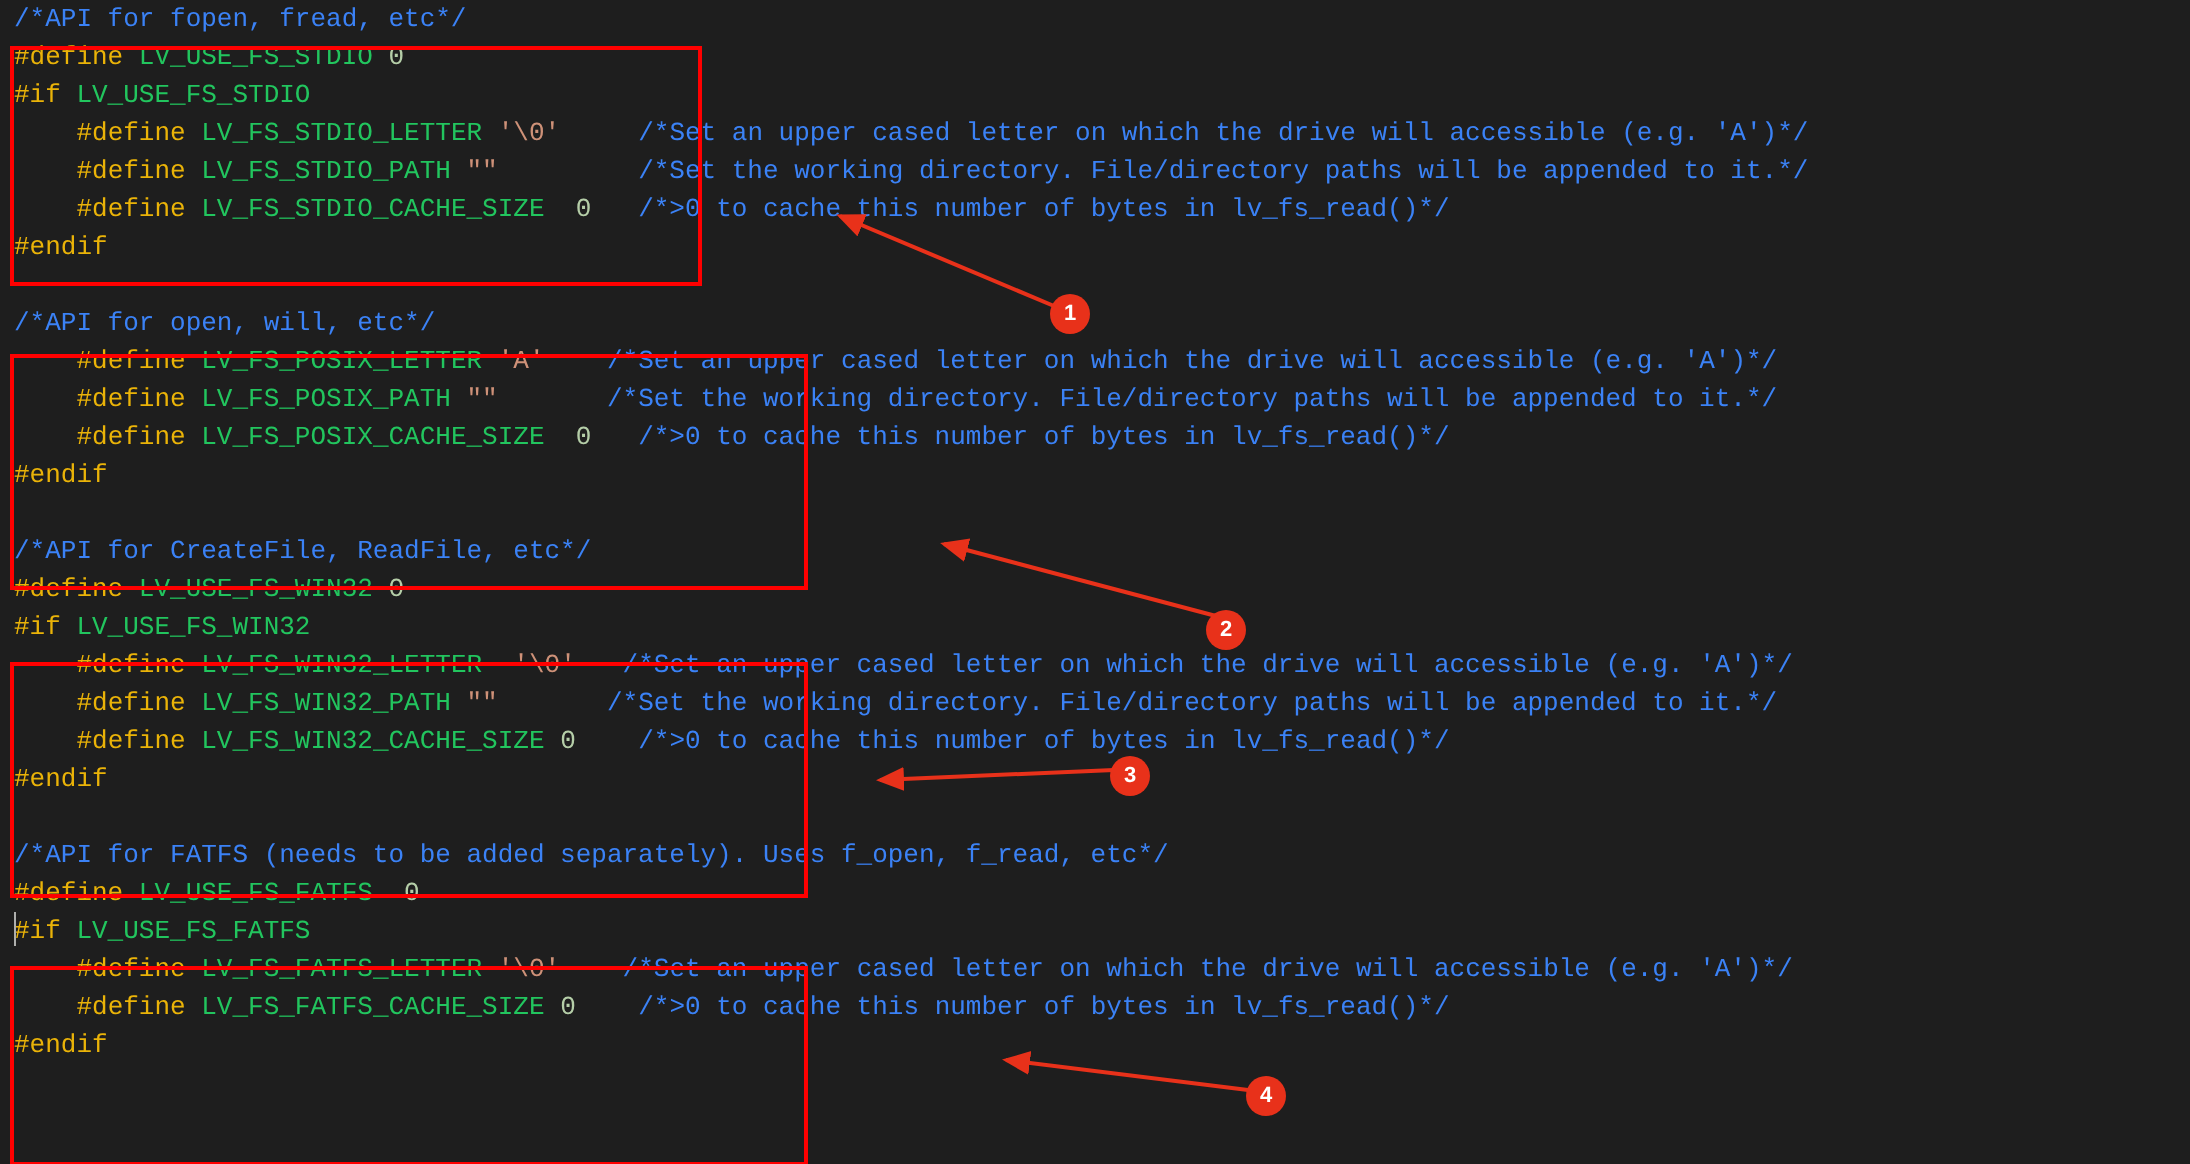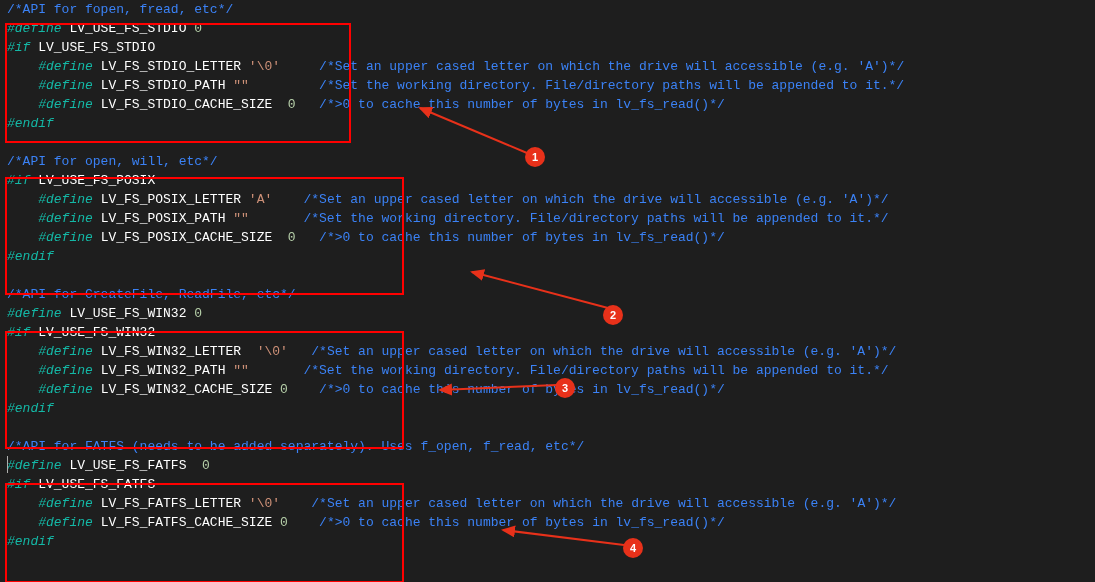--- a/index.html
+++ b/index.html
@@ -17,22 +17,22 @@
       height: 582px;
       overflow: hidden;
       position: relative;
       padding-left: 7px;
     }
     .line {
       white-space: pre;
       height: 19px;
     }
     .comment { color: #3b82f6; }
-    .define-kw { color: #14b8a6; font-style: italic; }
-    .macro { color: #ffffff; }
+    .define-kw { color: #eab308; }
+    .macro { color: #22c55e; }
     .value-num { color: #B5CEA8; }
     .value-char { color: #CE9178; }
     .value-str { color: #CE9178; }
     
     .red-box {
       position: absolute;
       border: 2px solid #ff0000;
       pointer-events: none;
     }
     .box1 { left: 5px; top: 23px; width: 346px; height: 120px; }
@@ -85,21 +85,20 @@
 <div class="line"><span class="comment">/*API for fopen, fread, etc*/</span></div>
 <div class="line"><span class="define-kw">#define</span><span class="macro"> LV_USE_FS_STDIO</span><span class="value-num"> 0</span></div>
 <div class="line"><span class="define-kw">#if</span><span class="macro"> LV_USE_FS_STDIO</span></div>
 <div class="line"><span>    </span><span class="define-kw">#define</span><span class="macro"> LV_FS_STDIO_LETTER</span><span class="value-char"> '\0'</span><span>     </span><span class="comment">/*Set an upper cased letter on which the drive will accessible (e.g. 'A')*/</span></div>
 <div class="line"><span>    </span><span class="define-kw">#define</span><span class="macro"> LV_FS_STDIO_PATH</span><span class="value-str"> ""</span><span>         </span><span class="comment">/*Set the working directory. File/directory paths will be appended to it.*/</span></div>
 <div class="line"><span>    </span><span class="define-kw">#define</span><span class="macro"> LV_FS_STDIO_CACHE_SIZE</span><span class="value-num">  0</span><span>   </span><span class="comment">/*&gt;0 to cache this number of bytes in lv_fs_read()*/</span></div>
 <div class="line"><span class="define-kw">#endif</span></div>
 <div class="line"></div>
 
 <div class="line"><span class="comment">/*API for open, will, etc*/</span></div>
-<div class="line"><span class="define-kw">#if</span><span class="macro"> LV_USE_FS_POSIX</span></div>
 <div class="line"><span>    </span><span class="define-kw">#define</span><span class="macro"> LV_FS_POSIX_LETTER</span><span class="value-char"> 'A'</span><span>    </span><span class="comment">/*Set an upper cased letter on which the drive will accessible (e.g. 'A')*/</span></div>
 <div class="line"><span>    </span><span class="define-kw">#define</span><span class="macro"> LV_FS_POSIX_PATH</span><span class="value-str"> ""</span><span>       </span><span class="comment">/*Set the working directory. File/directory paths will be appended to it.*/</span></div>
 <div class="line"><span>    </span><span class="define-kw">#define</span><span class="macro"> LV_FS_POSIX_CACHE_SIZE</span><span class="value-num">  0</span><span>   </span><span class="comment">/*&gt;0 to cache this number of bytes in lv_fs_read()*/</span></div>
 <div class="line"><span class="define-kw">#endif</span></div>
 <div class="line"></div>
 
 <div class="line"><span class="comment">/*API for CreateFile, ReadFile, etc*/</span></div>
 <div class="line"><span class="define-kw">#define</span><span class="macro"> LV_USE_FS_WIN32</span><span class="value-num"> 0</span></div>
 <div class="line"><span class="define-kw">#if</span><span class="macro"> LV_USE_FS_WIN32</span></div>
 <div class="line"><span>    </span><span class="define-kw">#define</span><span class="macro"> LV_FS_WIN32_LETTER</span><span class="value-char">  '\0'</span><span>   </span><span class="comment">/*Set an upper cased letter on which the drive will accessible (e.g. 'A')*/</span></div>

